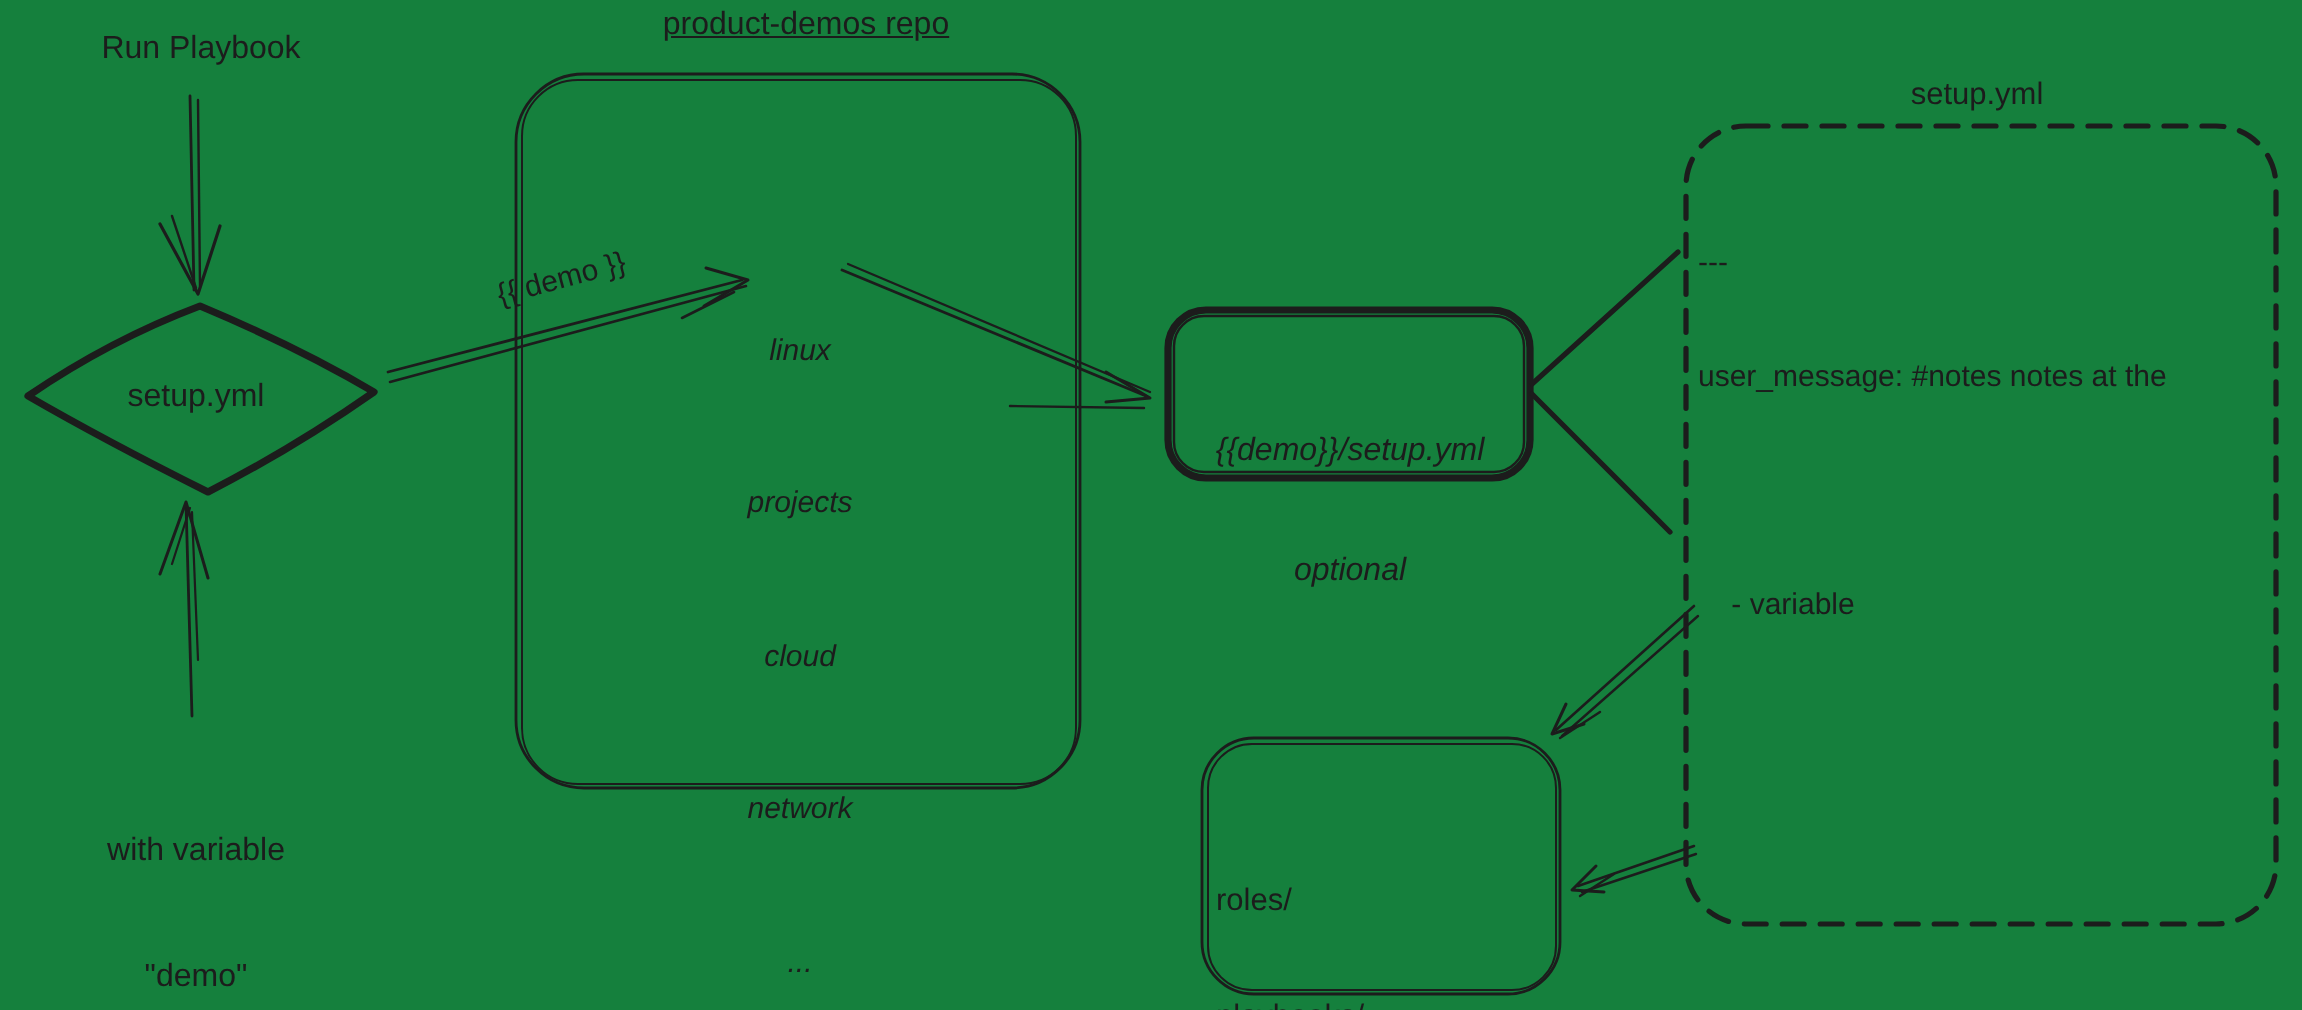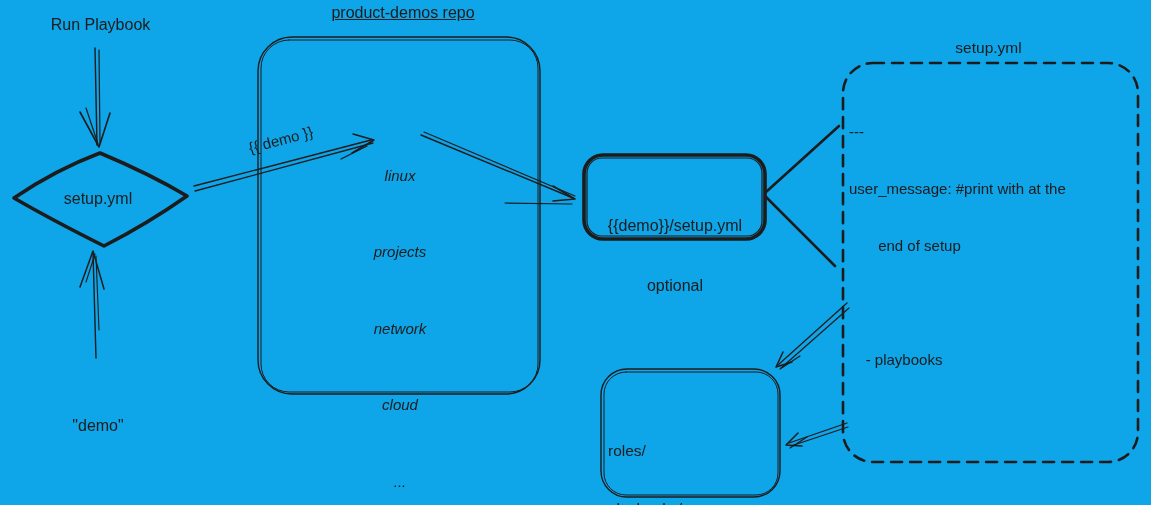--- a/index.html
+++ b/index.html
@@ -1,32 +1,32 @@
 <!DOCTYPE html>
 <html><head>
 <meta charset="utf-8">
 <style>
   html,body{margin:0;padding:0;background:#fff;}
   .stage{
-    position:relative;width:1151px;height:505px;background:#0ea5e9;
+    position:relative;width:1151px;height:505px;background:#15803d;
     font-family:"Liberation Sans",sans-serif;color:#1c1c1c;overflow:hidden;
   }
   .stage svg{position:absolute;left:0;top:0;}
   .txt{position:absolute;white-space:pre;line-height:1.25;}
   .c{text-align:center;}
   .t16{font-size:16px;}
   .t15{font-size:15px;}
   .label-run{left:38px;top:15px;width:125px;}
   .label-repo-title{left:318px;top:3px;width:170px;text-decoration:underline;}
   .label-diamond{left:40px;top:189px;width:116px;}
   .label-withvar{left:36px;top:373px;width:124px;line-height:21px;}
   .label-demo{left:225px;top:131px;width:112px;transform:rotate(-15deg);transform-origin:center;}
   .repo-items{left:330px;top:118px;width:140px;}
   .repo-items div{height:39px;line-height:39px;font-style:italic;}
-  .label-vars{left:586px;top:176px;width:178px;line-height:20px;}
+  .label-vars{left:586px;top:176px;width:178px;line-height:20px;font-style:italic;}
   .label-setupyml{left:936px;top:38px;width:105px;font-size:15.5px;}
   .yaml{left:849px;top:84px;width:288px;font-size:15px;}
   .yaml .yline{height:19.5px;line-height:19.5px;white-space:pre;}
   .label-extrepo{left:606px;top:326px;width:152px;line-height:22px;}
   .ext-lines{left:608px;top:402px;width:160px;font-size:15.5px;}
   .ext-lines div{height:19.5px;line-height:19.5px;}
 </style>
 </head>
 <body>
 
@@ -103,46 +103,46 @@
     </g>
   </svg>
 
   <div class="txt c t16 label-run">Run Playbook</div>
 
   <div class="txt c t16 label-repo-title">product-demos repo</div>
 
   <div class="txt c t16 label-diamond">setup.yml</div>
 
   <div class="txt c t16 label-withvar">
+    <div>with variable</div>
     <div>"demo"</div>
   </div>
 
   <div class="txt c t15 label-demo">{{ demo }}</div>
 
   <div class="txt c t15 repo-items">
     <div>linux</div>
     <div>projects</div>
+    <div>cloud</div>
     <div>network</div>
-    <div>cloud</div>
     <div>...</div>
   </div>
 
   <div class="txt c t16 label-vars">
     <div>{{demo}}/setup.yml</div>
     <div>optional</div>
   </div>
 
   <div class="txt c label-setupyml">setup.yml</div>
 
   <div class="txt yaml">
     <div class="yline">---</div>
-    <div class="yline">user_message: #print with at the</div>
-    <div class="yline">       end of setup</div>
+    <div class="yline">user_message: #notes notes at the</div>
     <div class="yline"></div>
-    <div class="yline">    - playbooks</div>
+    <div class="yline">    - variable</div>
     
     
     
     
     
     
     
     
     
     

